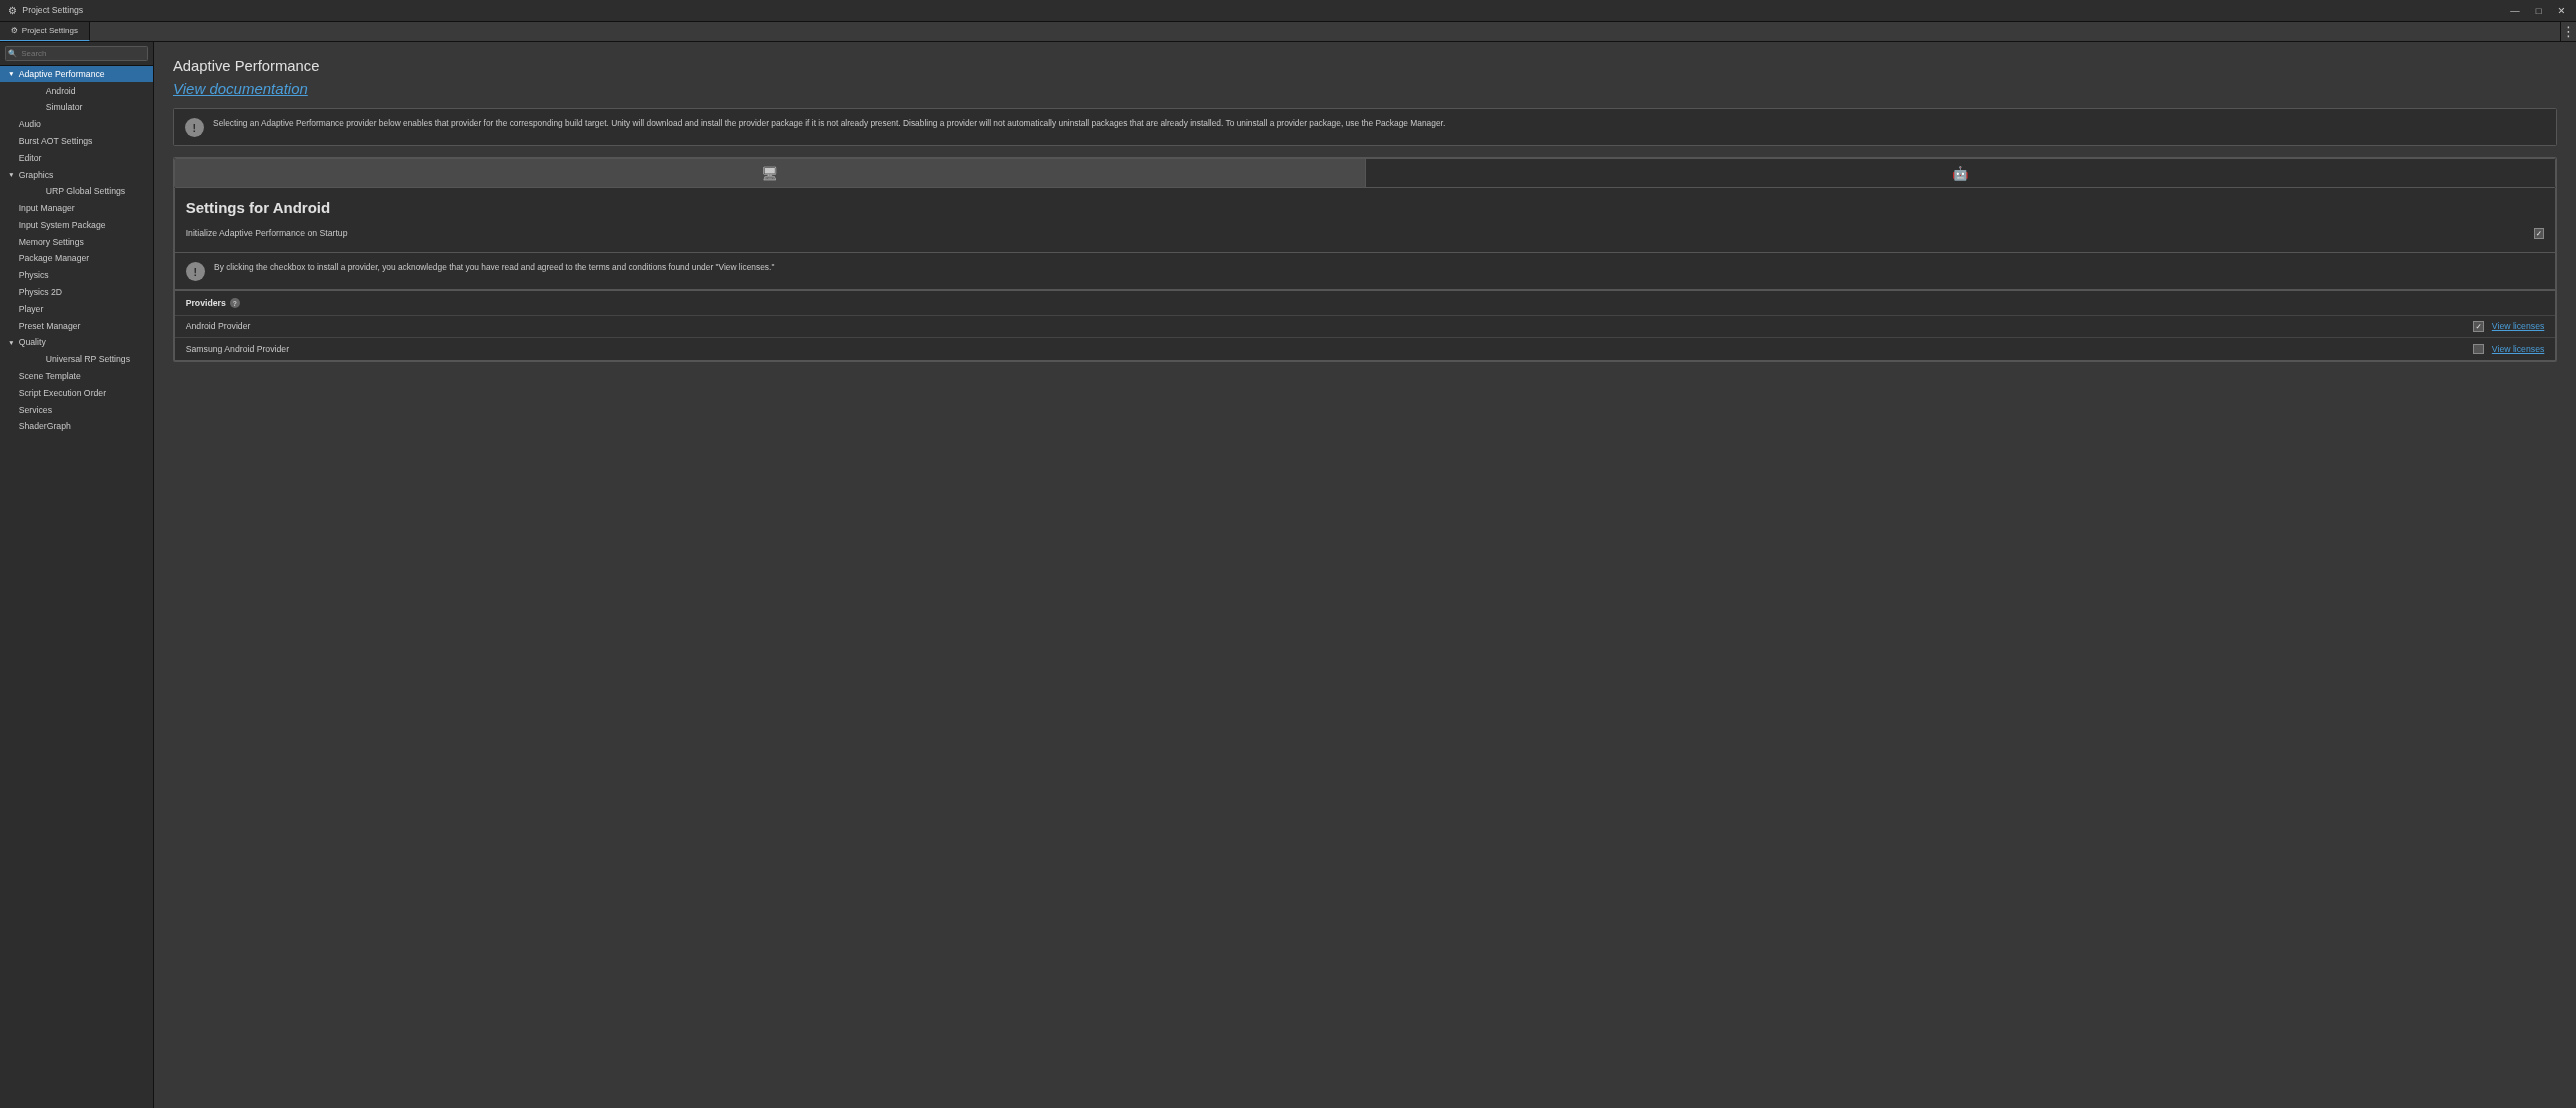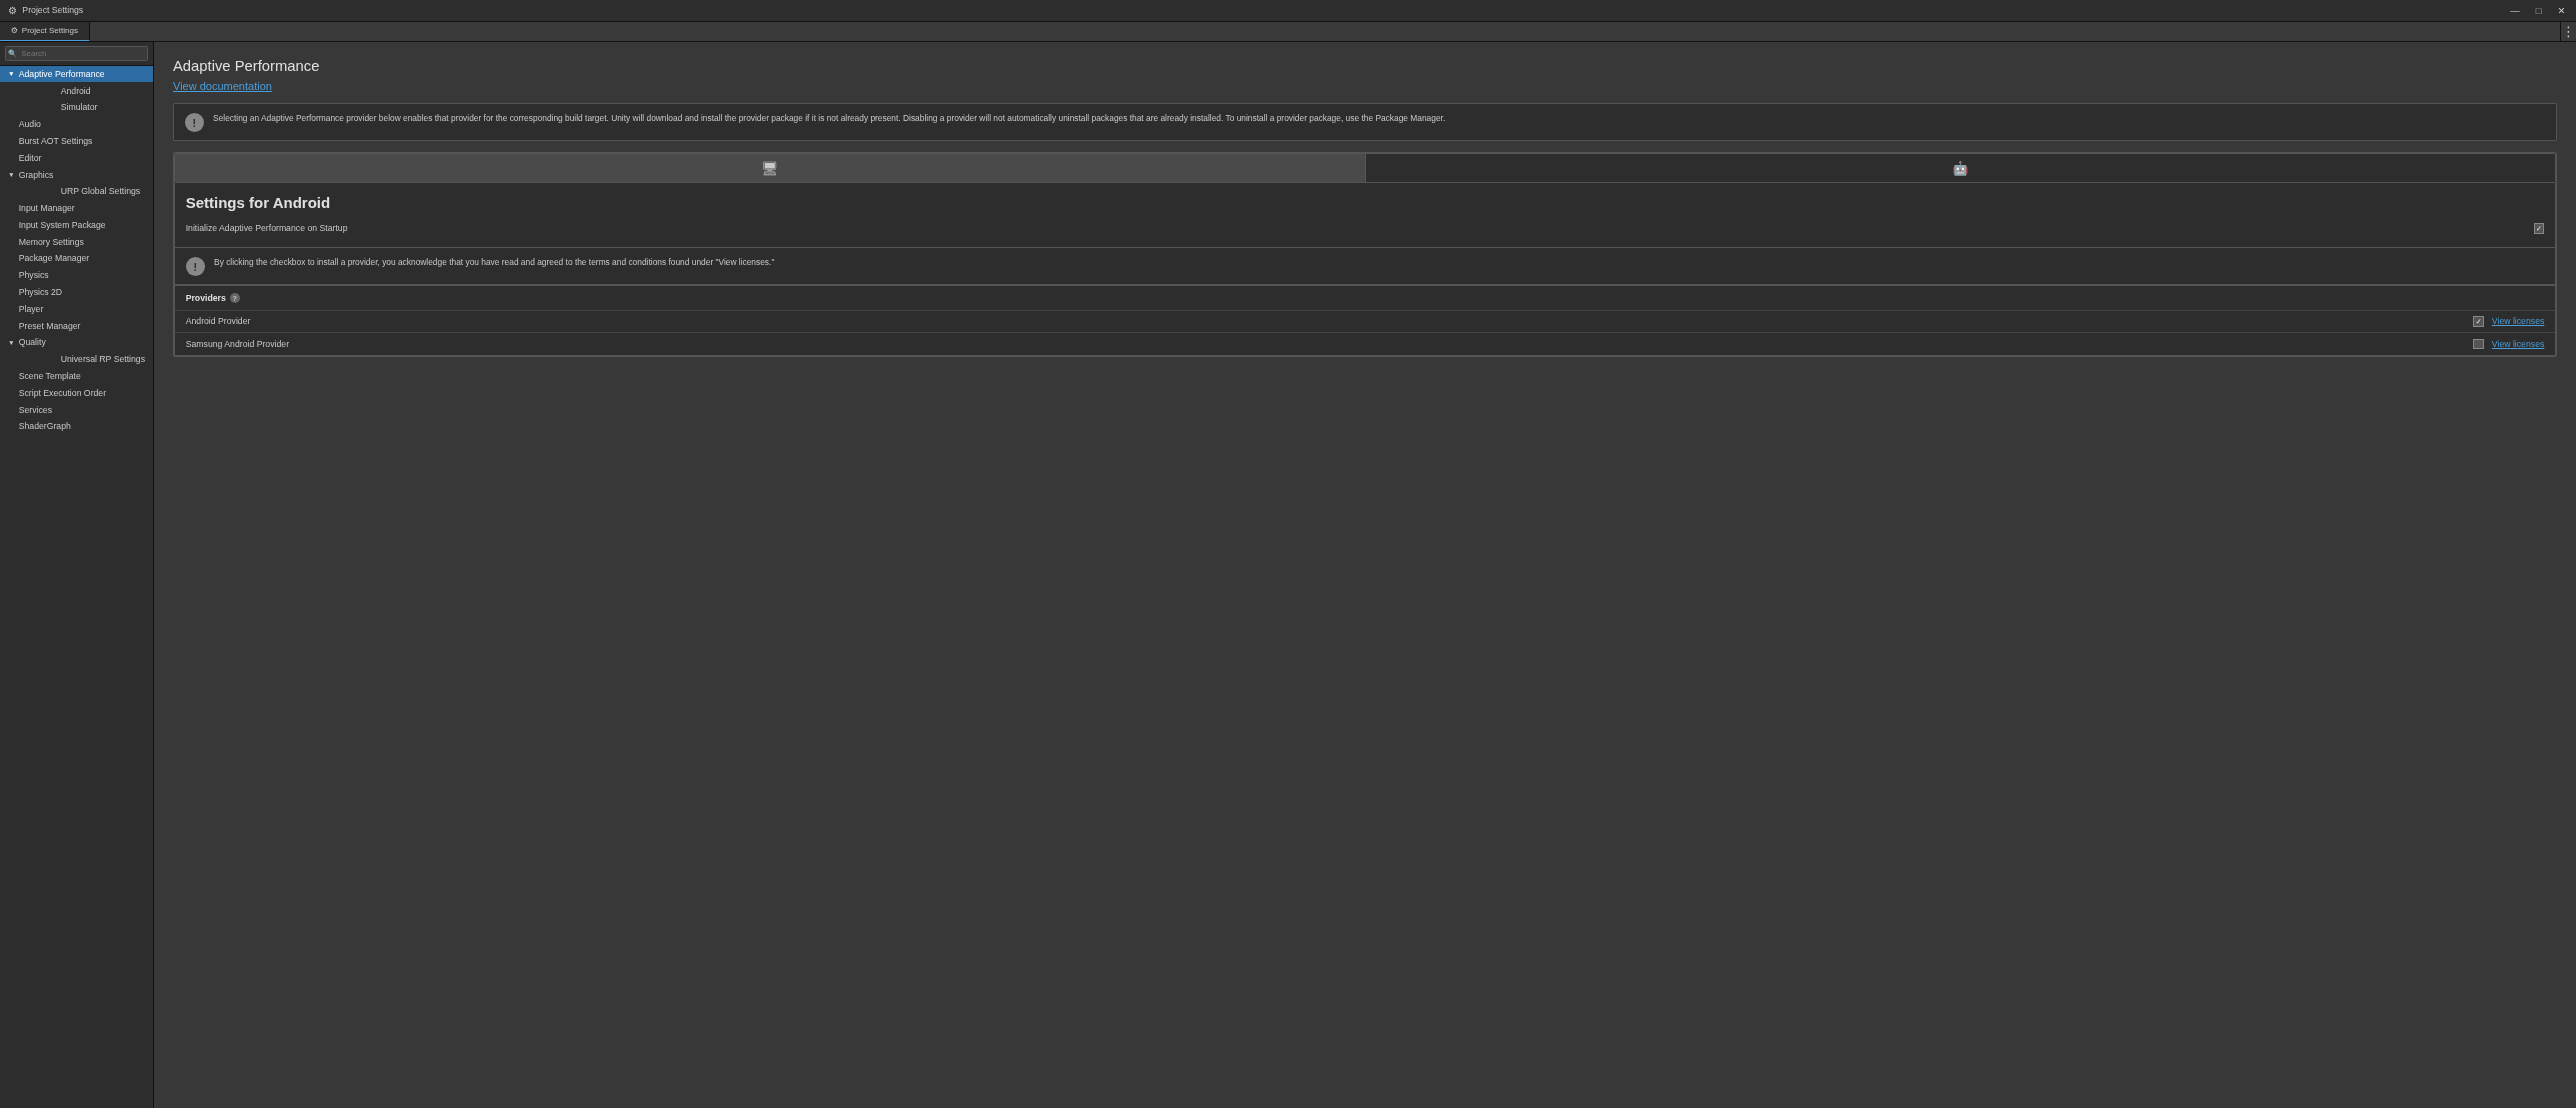--- a/index.html
+++ b/index.html
@@ -118,21 +118,21 @@
     }
     .sidebar-item {
       display: flex;
       align-items: center;
       padding: 3.4px 5.4px 3.4px 8px;
       cursor: pointer;
       font-size: 8.7px;
       color: #c8c8c8;
     }
     .sidebar-item.active { background: #2e6da4; color: #fff; }
-    .sidebar-item.indent-1 { padding-left: 14px; margin-left: 36px; }
+    .sidebar-item.indent-1 { padding-left: 35px; }
     .sidebar-item .arrow {
       width: 9.4px;
       font-size: 6.7px;
       margin-right: 1.3px;
       display: inline-block;
     }
 
     
     .main-content {
       flex: 1;
@@ -143,23 +143,24 @@
     .page-title {
       font-size: 14.8px;
       font-weight: normal;
       color: #e0e0e0;
       margin-bottom: 6.7px;
     }
     .view-doc-link {
       color: #4a9eda;
       text-decoration: underline;
       cursor: pointer;
-      font-size: 11px;
+      font-size: 15px;
       margin-bottom: 10.7px;
       display: inline-block;
+      font-style: italic;
     }
     .info-box {
       background: #2d2d2d;
       border: 0.7px solid #555;
       border-radius: 1.3px;
       padding: 8px 10.7px;
       display: flex;
       align-items: flex-start;
       gap: 9.4px;
       margin-bottom: 10.7px;

